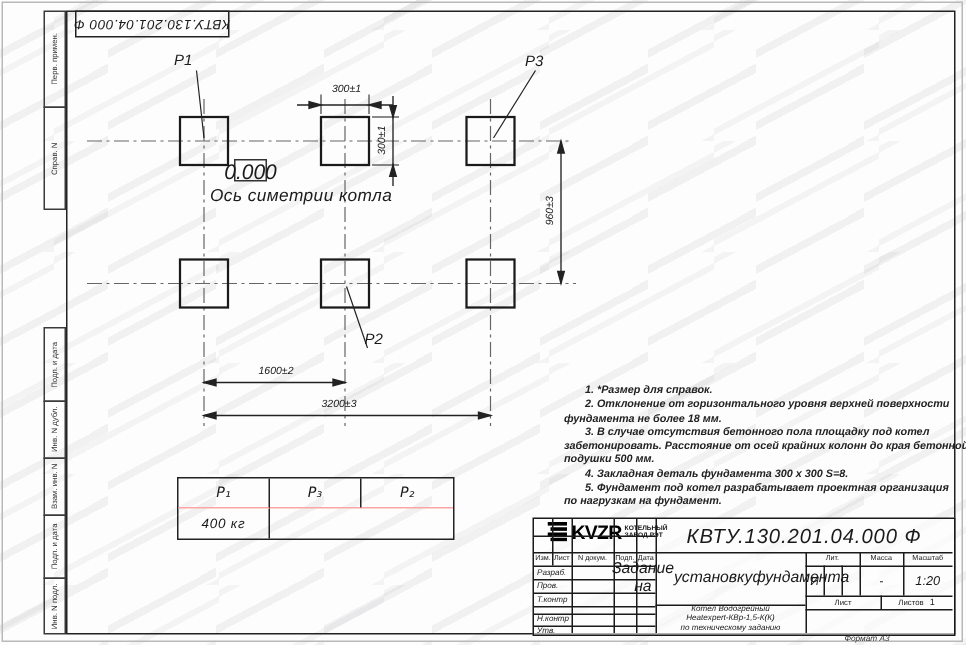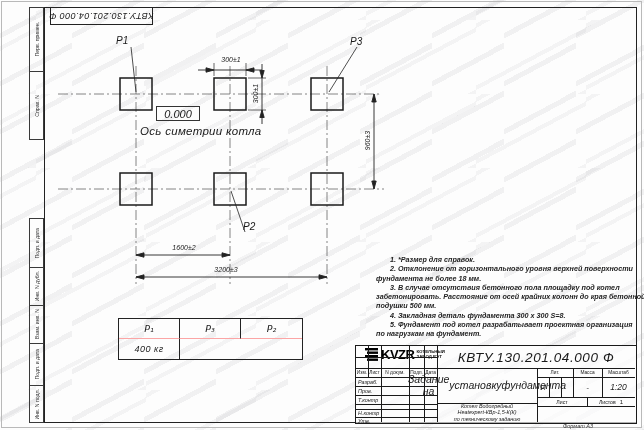--- a/index.html
+++ b/index.html
@@ -21,22 +21,22 @@
         display:flex;align-items:center;justify-content:center;background:transparent;}
   .mbox span{writing-mode:vertical-rl;transform:rotate(180deg);font-size:5.2px;color:#333;white-space:nowrap;}
   
   #topdoc-box{left:50px;top:7px;width:103px;height:18px;border:1.4px solid #222;box-sizing:border-box;
               display:flex;align-items:center;justify-content:center;}
   #topdoc-box div{transform:rotate(180deg);font-style:italic;font-size:9px;letter-spacing:.4px;white-space:nowrap;}
   
   .plabel{font-style:italic;font-size:10px;}
   .dim{font-style:italic;font-size:7px;text-align:center;white-space:nowrap;}
   .dim.rot{transform:rotate(-90deg);transform-origin:center;}
-  #elev-box{left:156px;top:106px;width:44px;height:15px;border:1px solid #333;box-sizing:border-box;
-            font-style:italic;font-size:11px;display:flex;align-items:center;justify-content:center;}
+  #elev-box{left:156px;top:106px;width:22px;height:15px;border:1px solid #333;box-sizing:border-box;
+            font-style:italic;font-size:14px;display:flex;align-items:center;justify-content:center;}
   #axis-label{left:140px;top:125px;font-style:italic;font-size:11.5px;letter-spacing:.3px;white-space:nowrap;}
   
   #notes{left:376px;top:255px;width:276px;font-style:italic;font-size:7.2px;line-height:9.3px;color:#222;font-weight:bold;}
   .note-line{white-space:nowrap;}
   .note-line.ind{padding-left:14px;}
   
   #ltable{left:118px;top:318px;width:185px;height:42px;border:1.6px solid #222;box-sizing:border-box;
           display:grid;grid-template-columns:1fr 1fr 1fr;grid-template-rows:1fr 1fr;}
   #ltable .cell{border-right:1px solid #222;border-bottom:1px solid #fca5a5;
           display:flex;align-items:center;justify-content:center;font-style:italic;}

